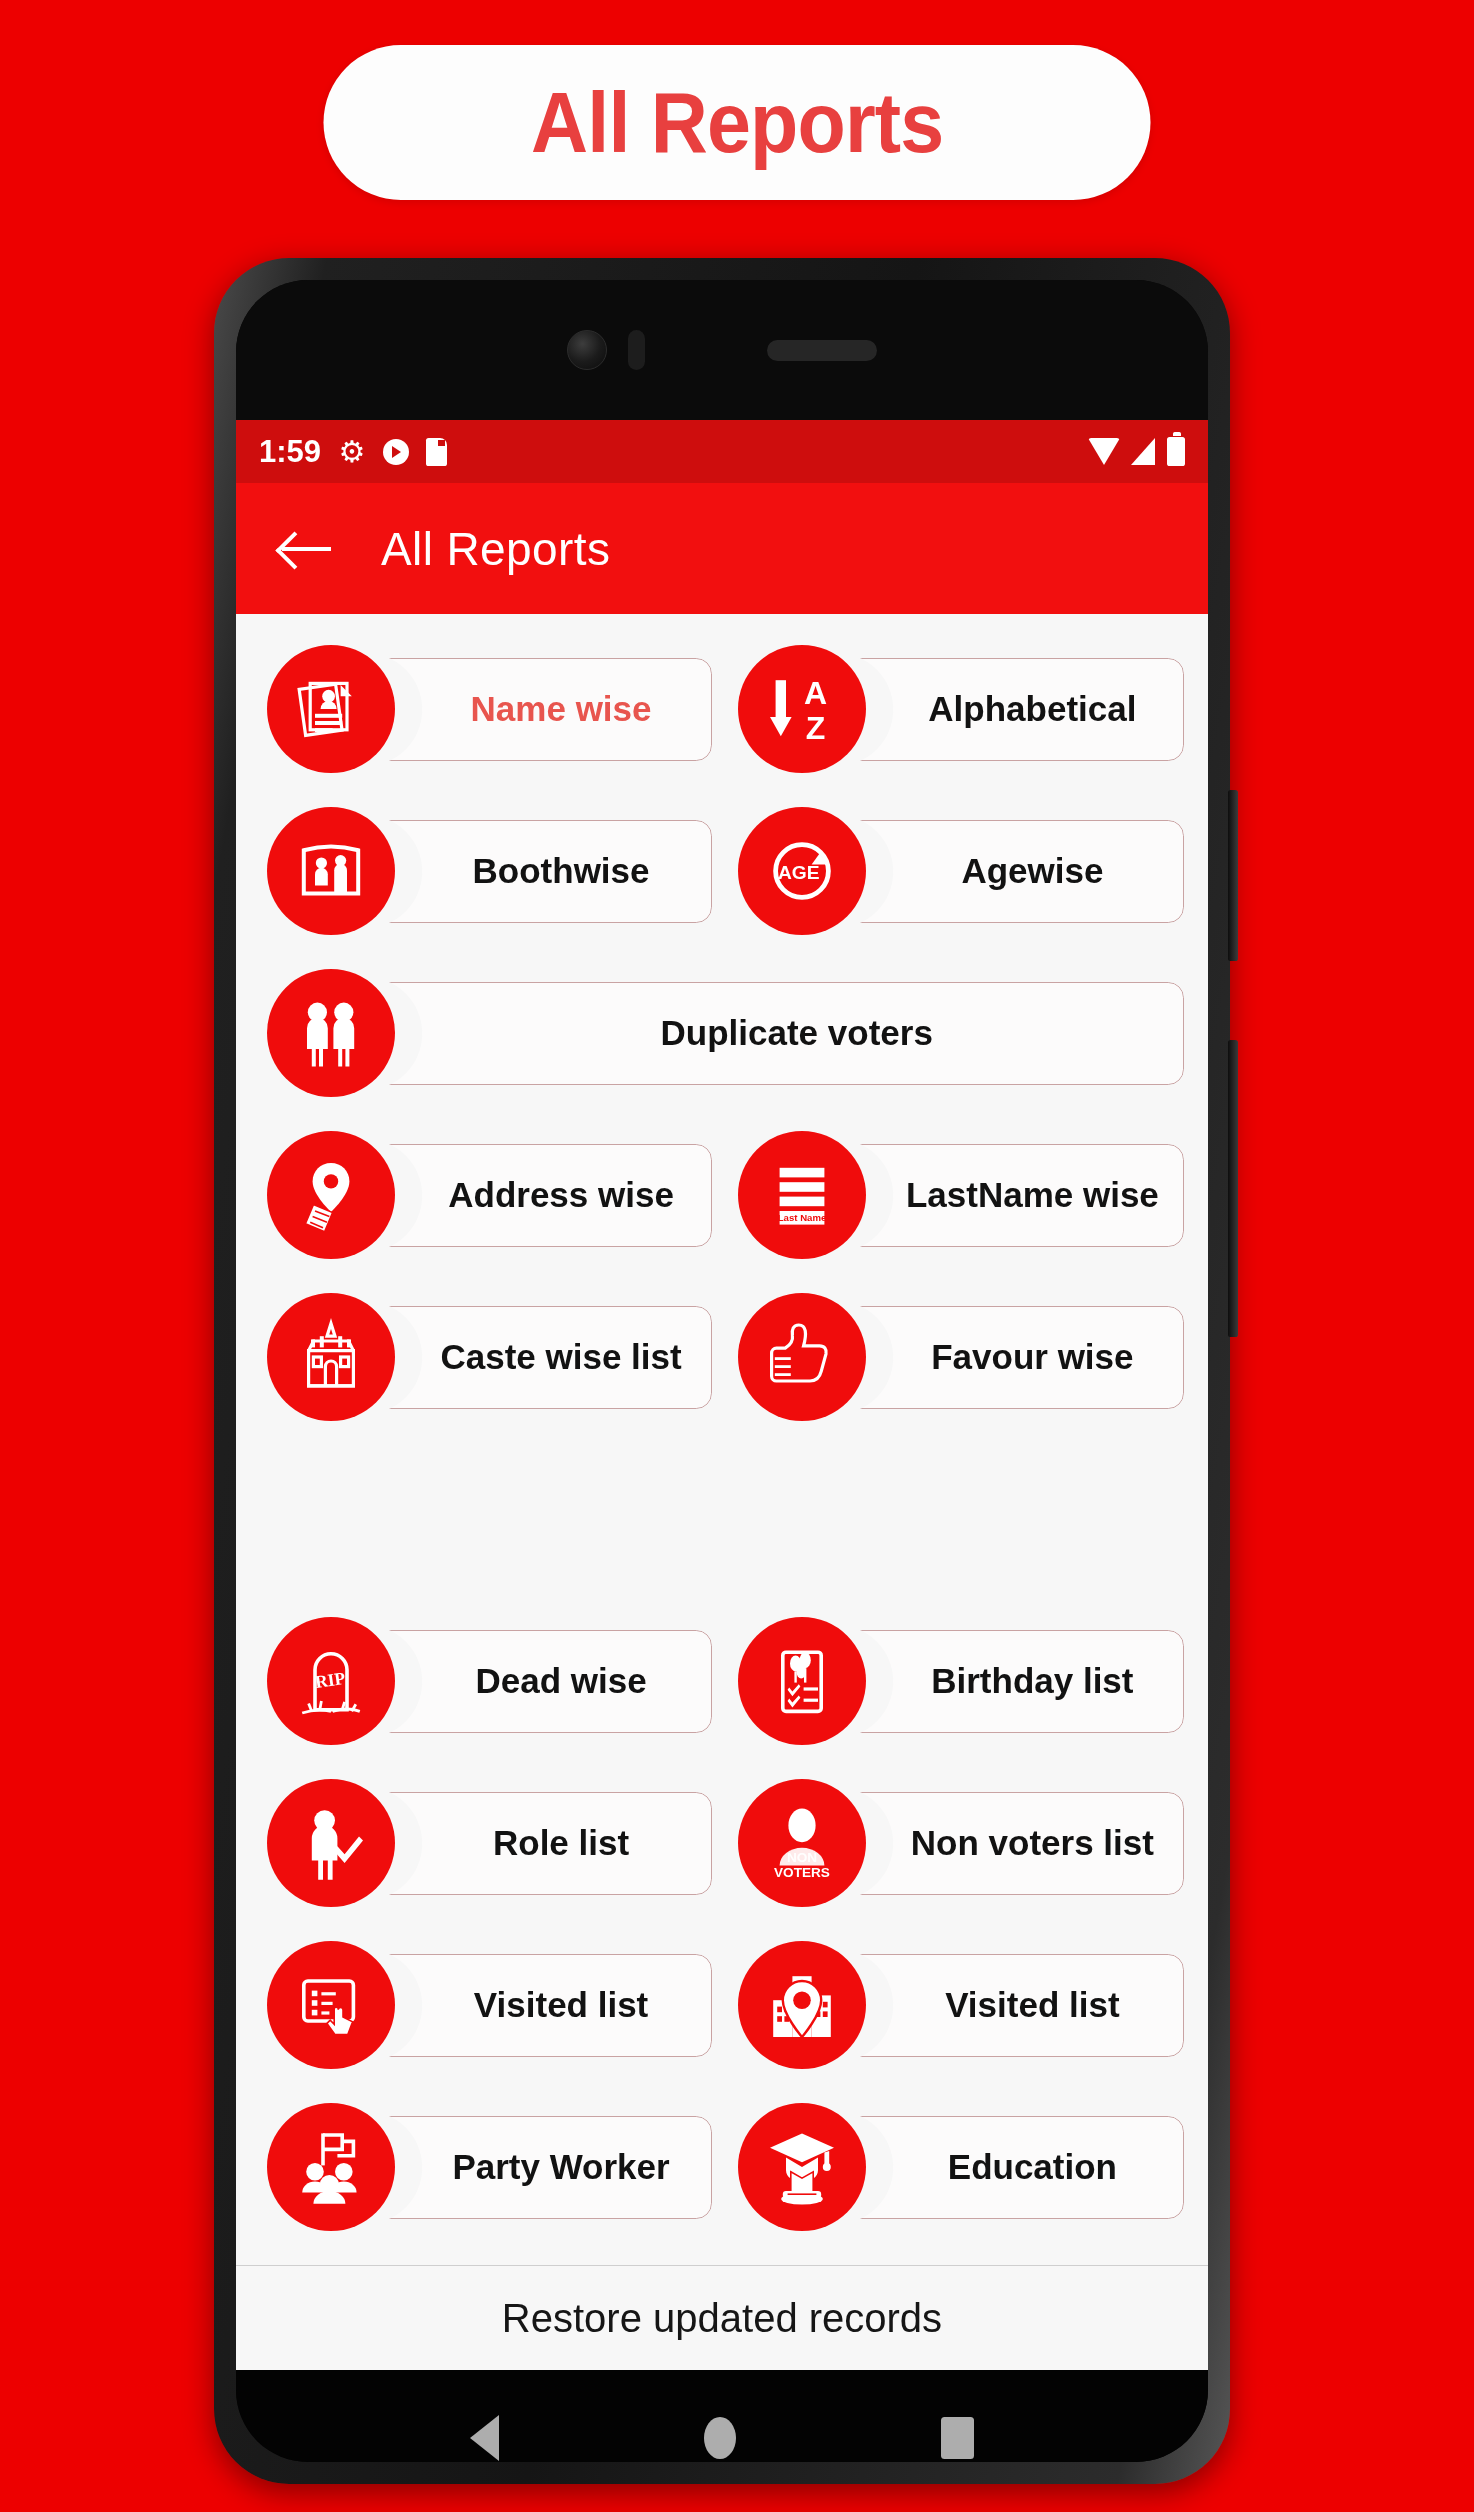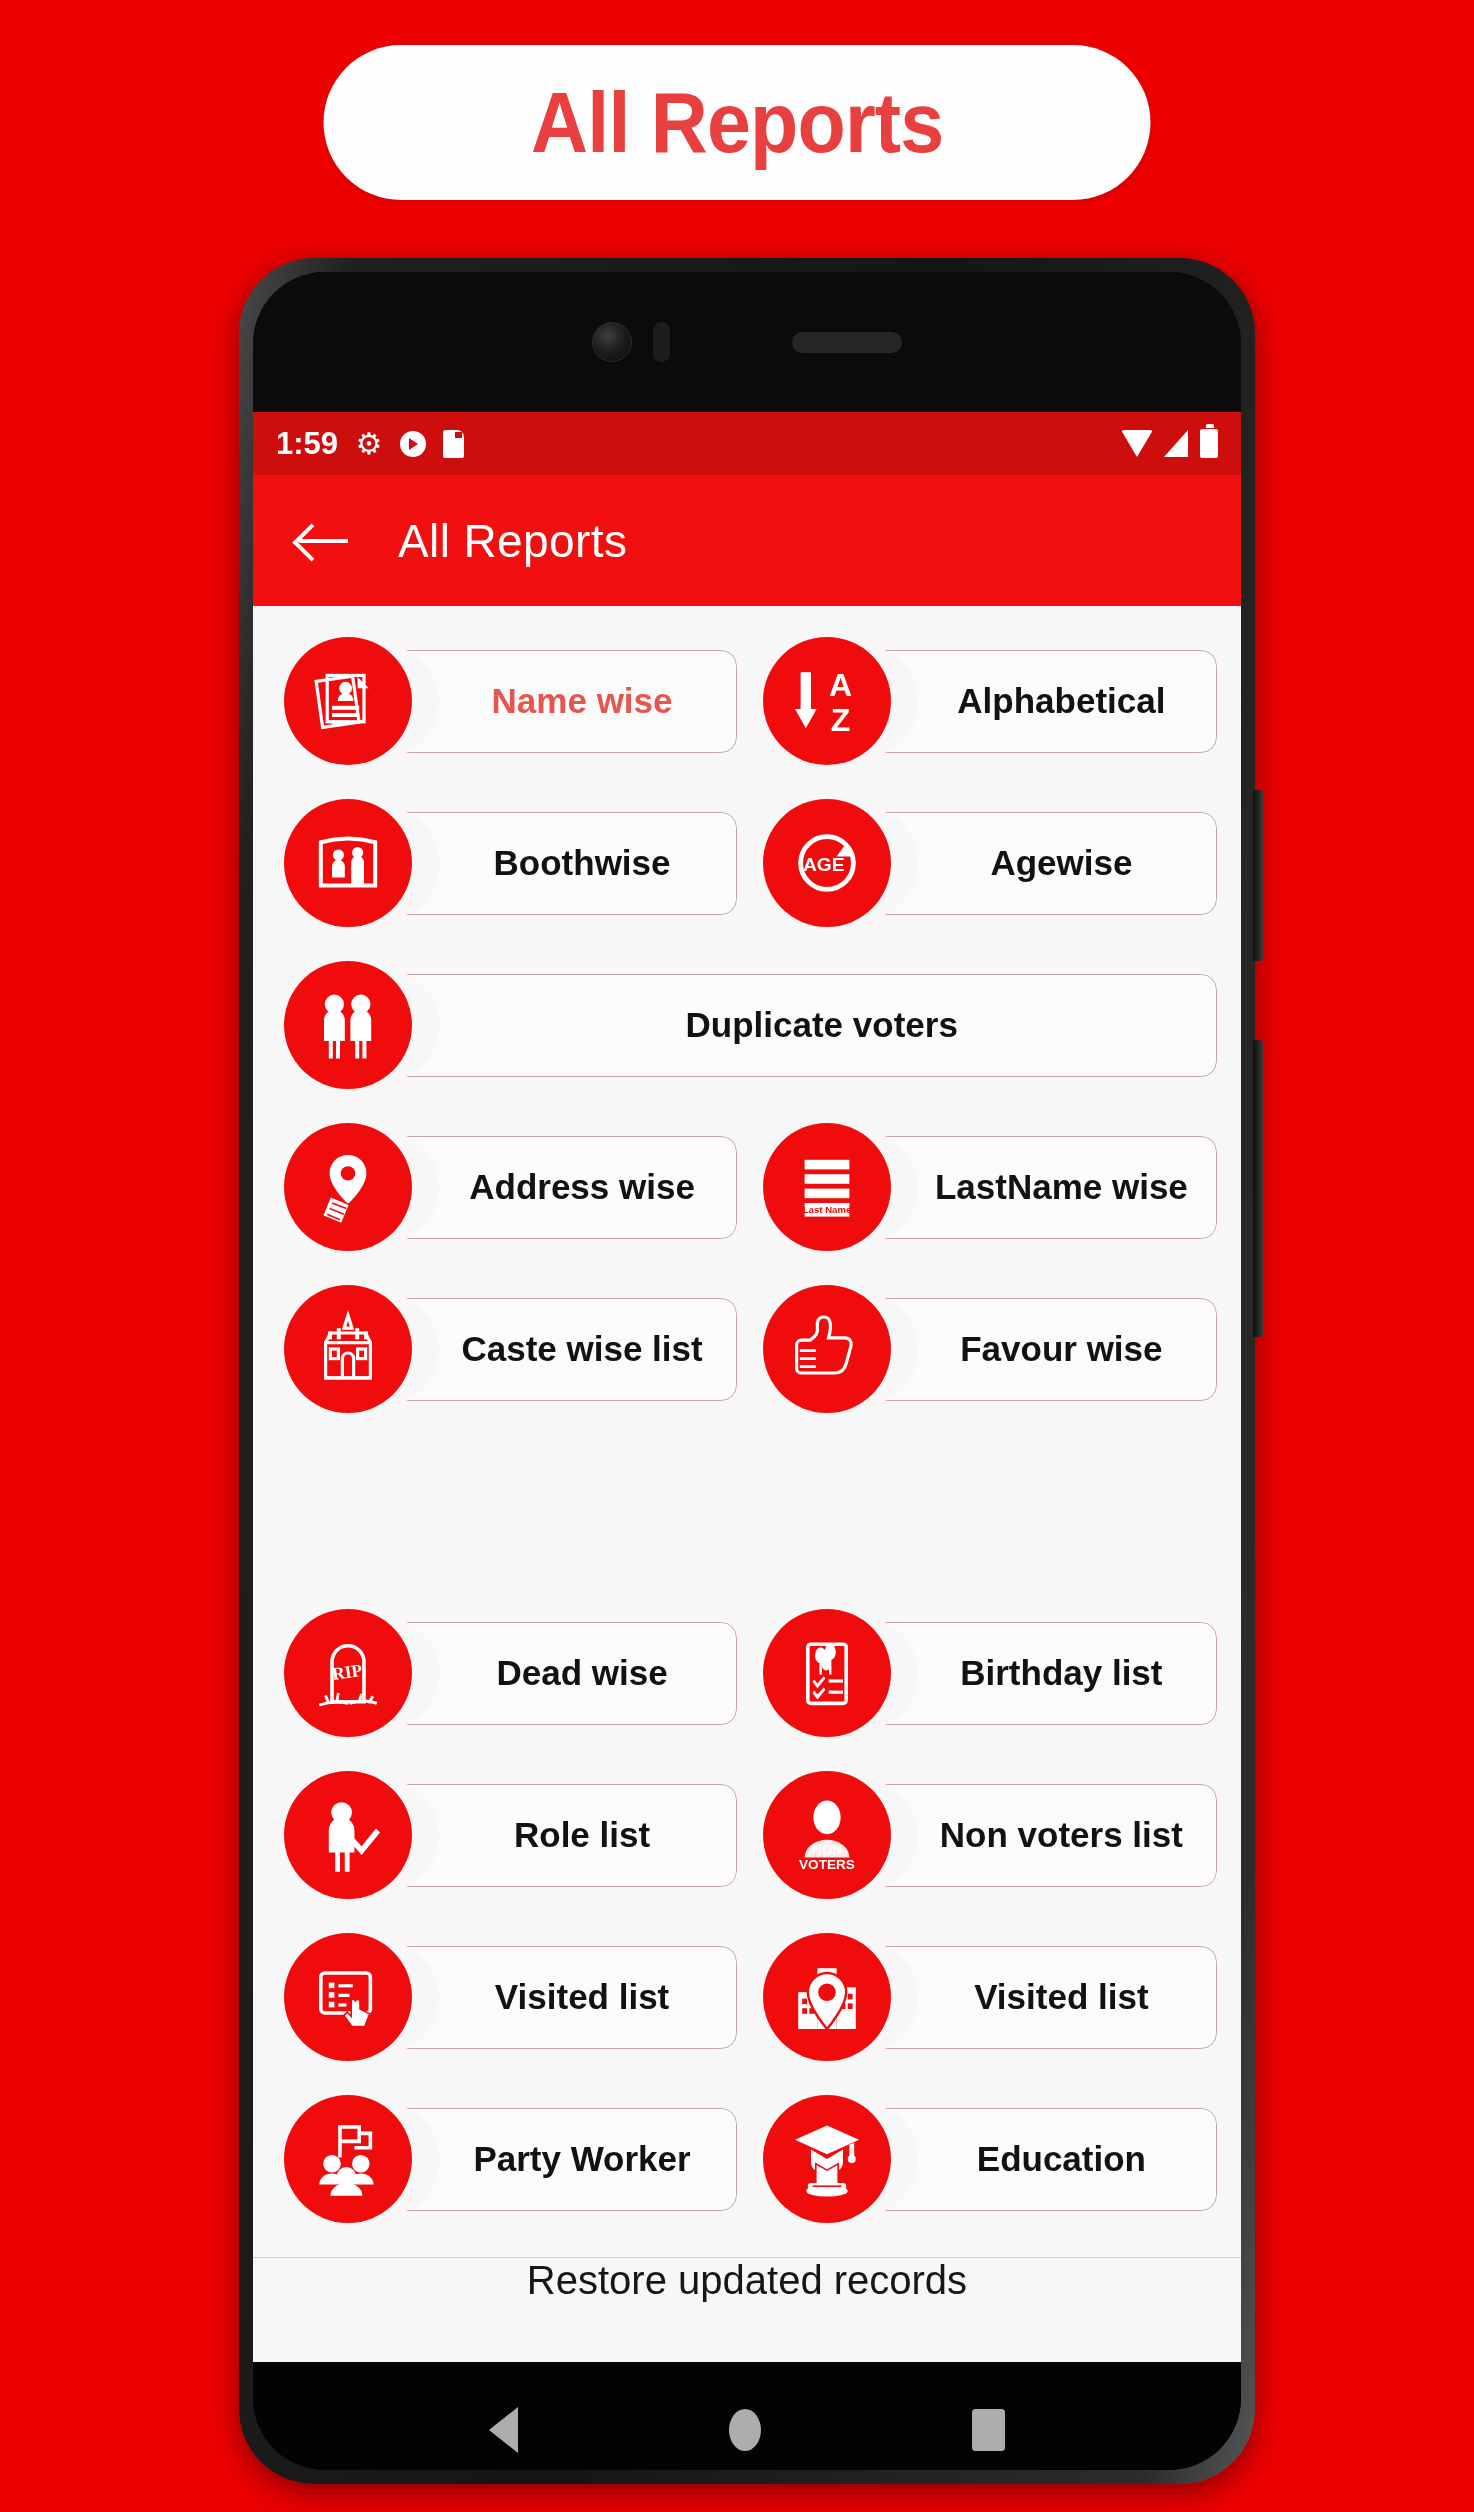--- a/index.html
+++ b/index.html
@@ -44,23 +44,22 @@
 
   
   #phone-device {
     position: absolute;
     top: 258px;
     left: 214px;
     width: 1016px;
     height: 2226px;
     background: linear-gradient(100deg,#4a4a4a 0%,#202020 8%,#151515 50%,#2c2c2c 92%,#565656 100%);
     border-radius: 75px;
-    padding: 14px;
+    padding: 22px;
     box-shadow: 0 8.7px 30px rgba(0,0,0,0.42);
-    margin-left: 25px;
   }
   #phone-inner-bezel {
     width: 100%;
     height: 100%;
     background: #0a0a0a;
     border-radius: 72px;
     overflow: hidden;
     position: relative;
   }
 
@@ -312,21 +311,21 @@
 
   
   #restore-bar {
     position: absolute;
     bottom: 0; left: 0;
     width: 100%;
     height: 105px;
     background: #F7F7F7;
     border-top: 1.7px solid #CFCFCF;
     display: flex;
-    align-items: flex-start;
+    align-items: center;
     justify-content: center;
     cursor: pointer;
   }
   #restore-label {
     font-size: 40px;
     color: #161616;
   }
 
   
   #nav-bar {

